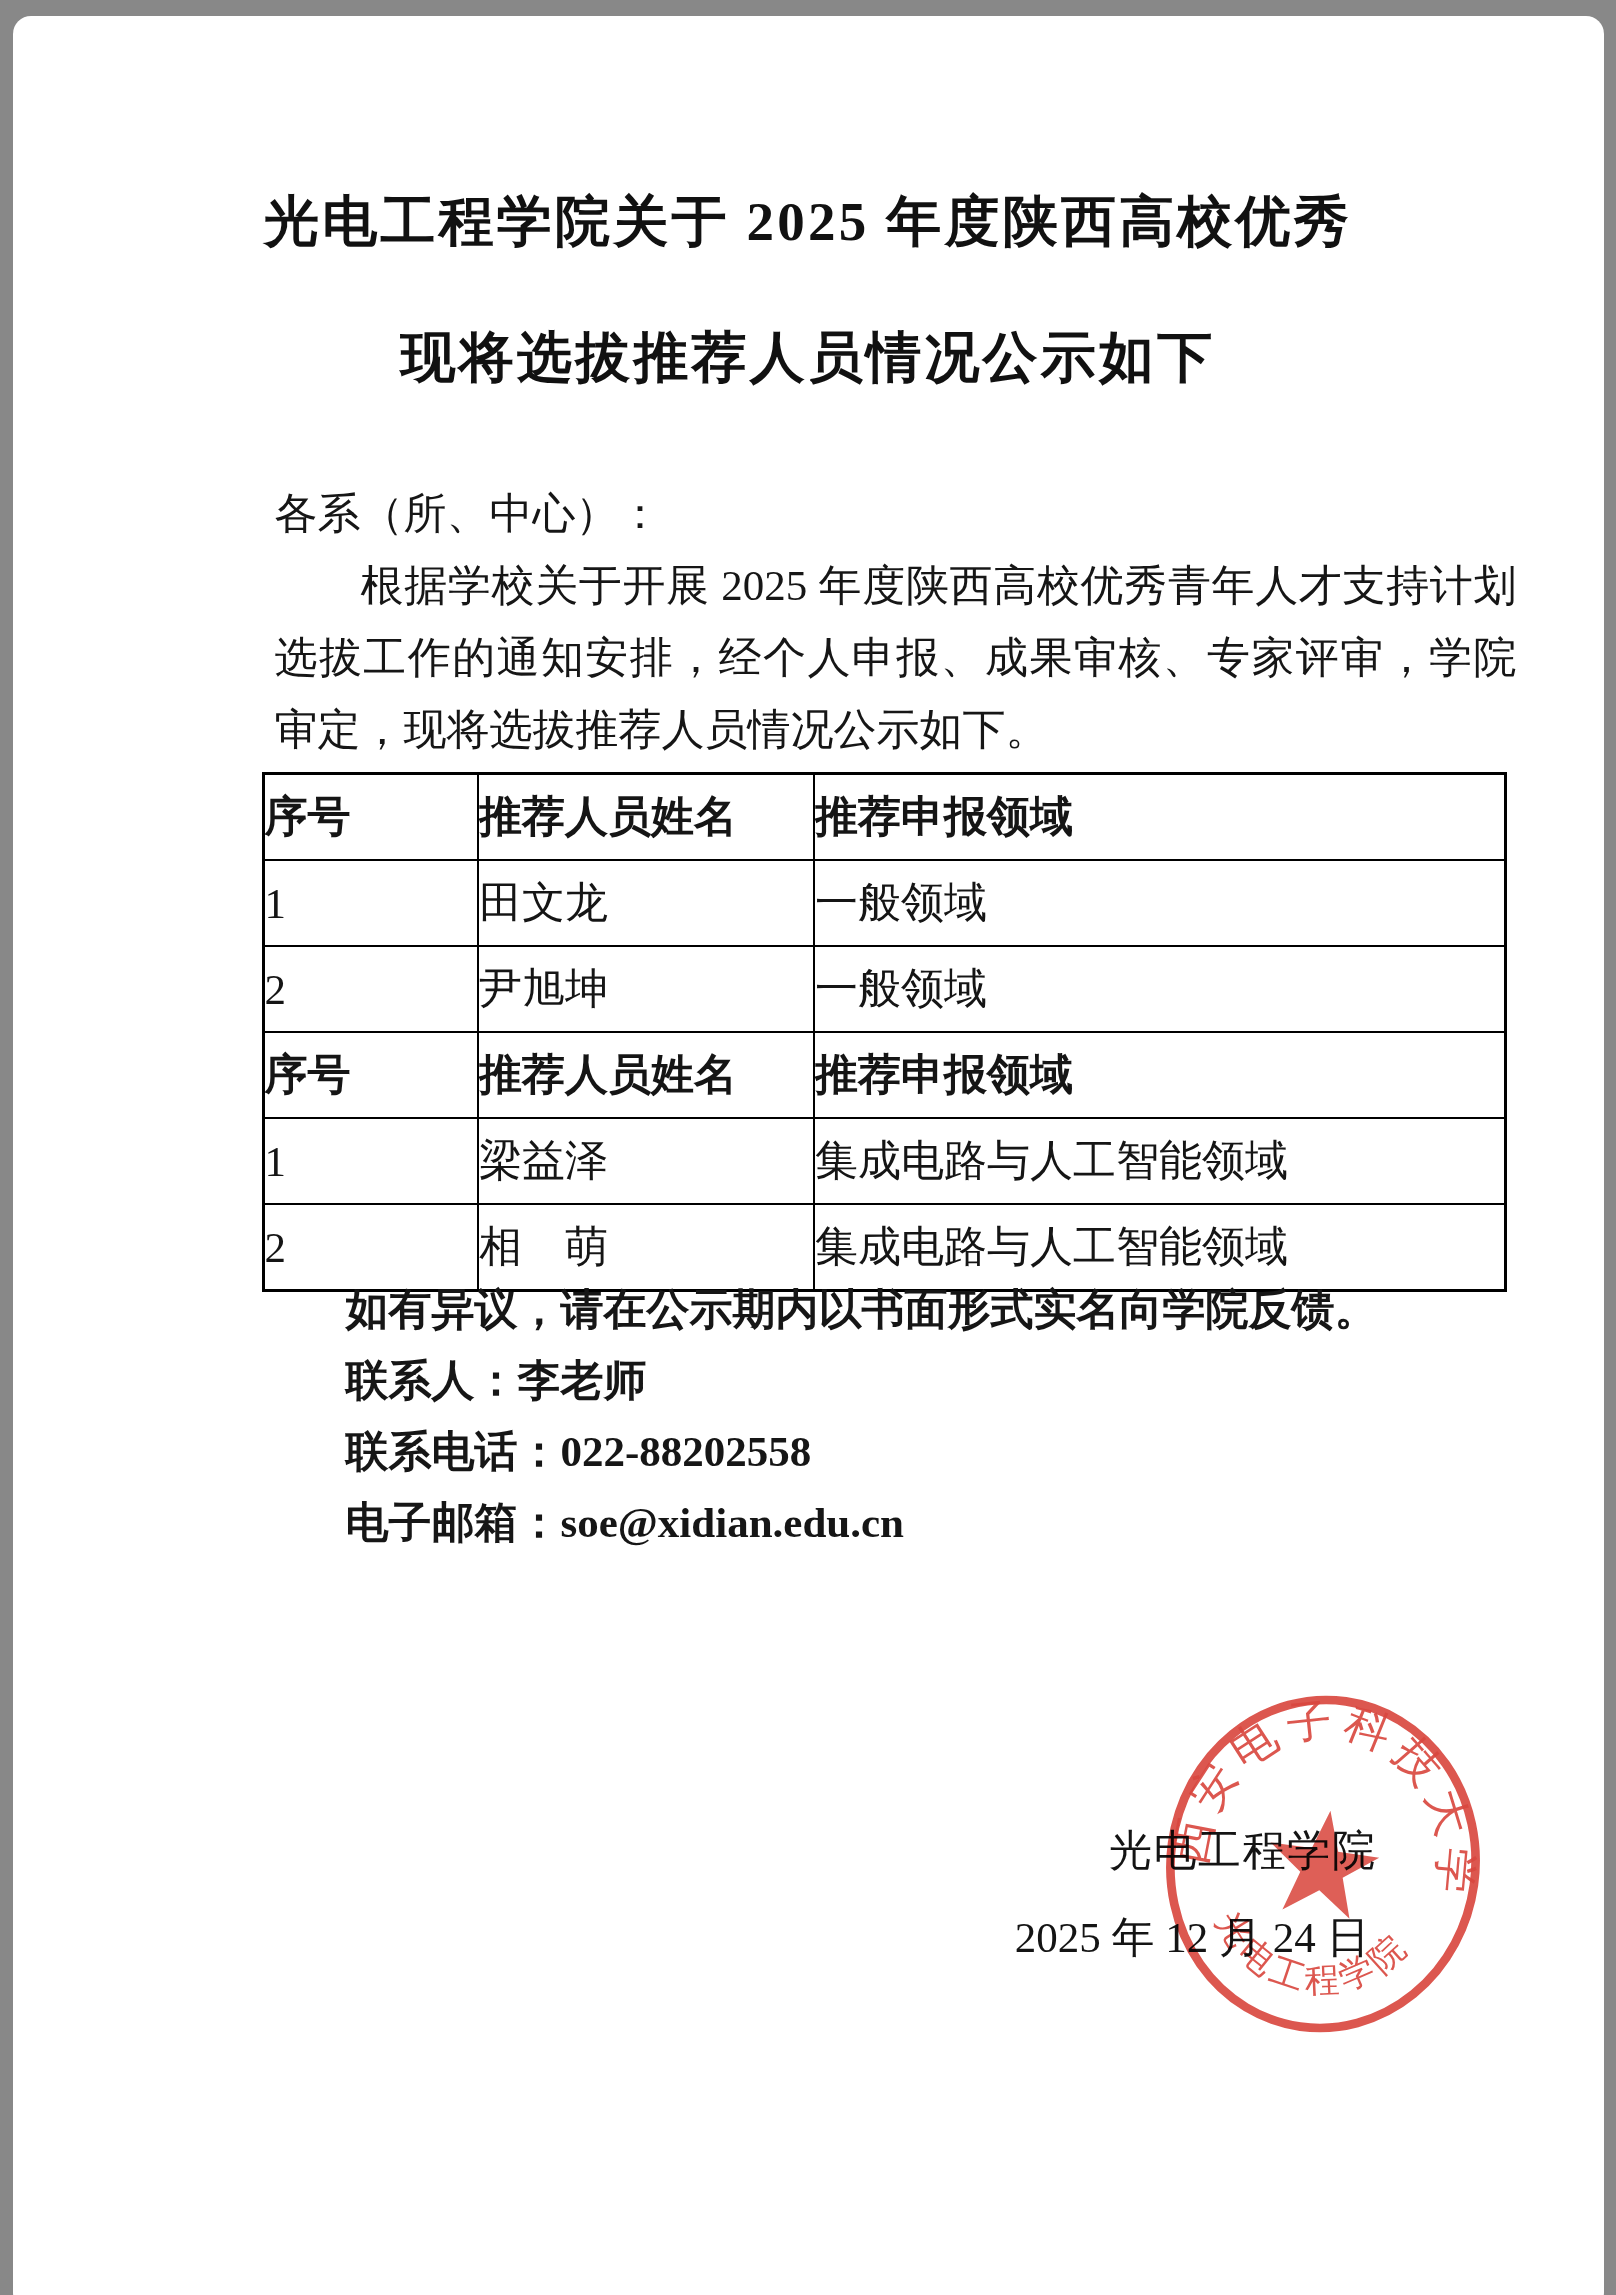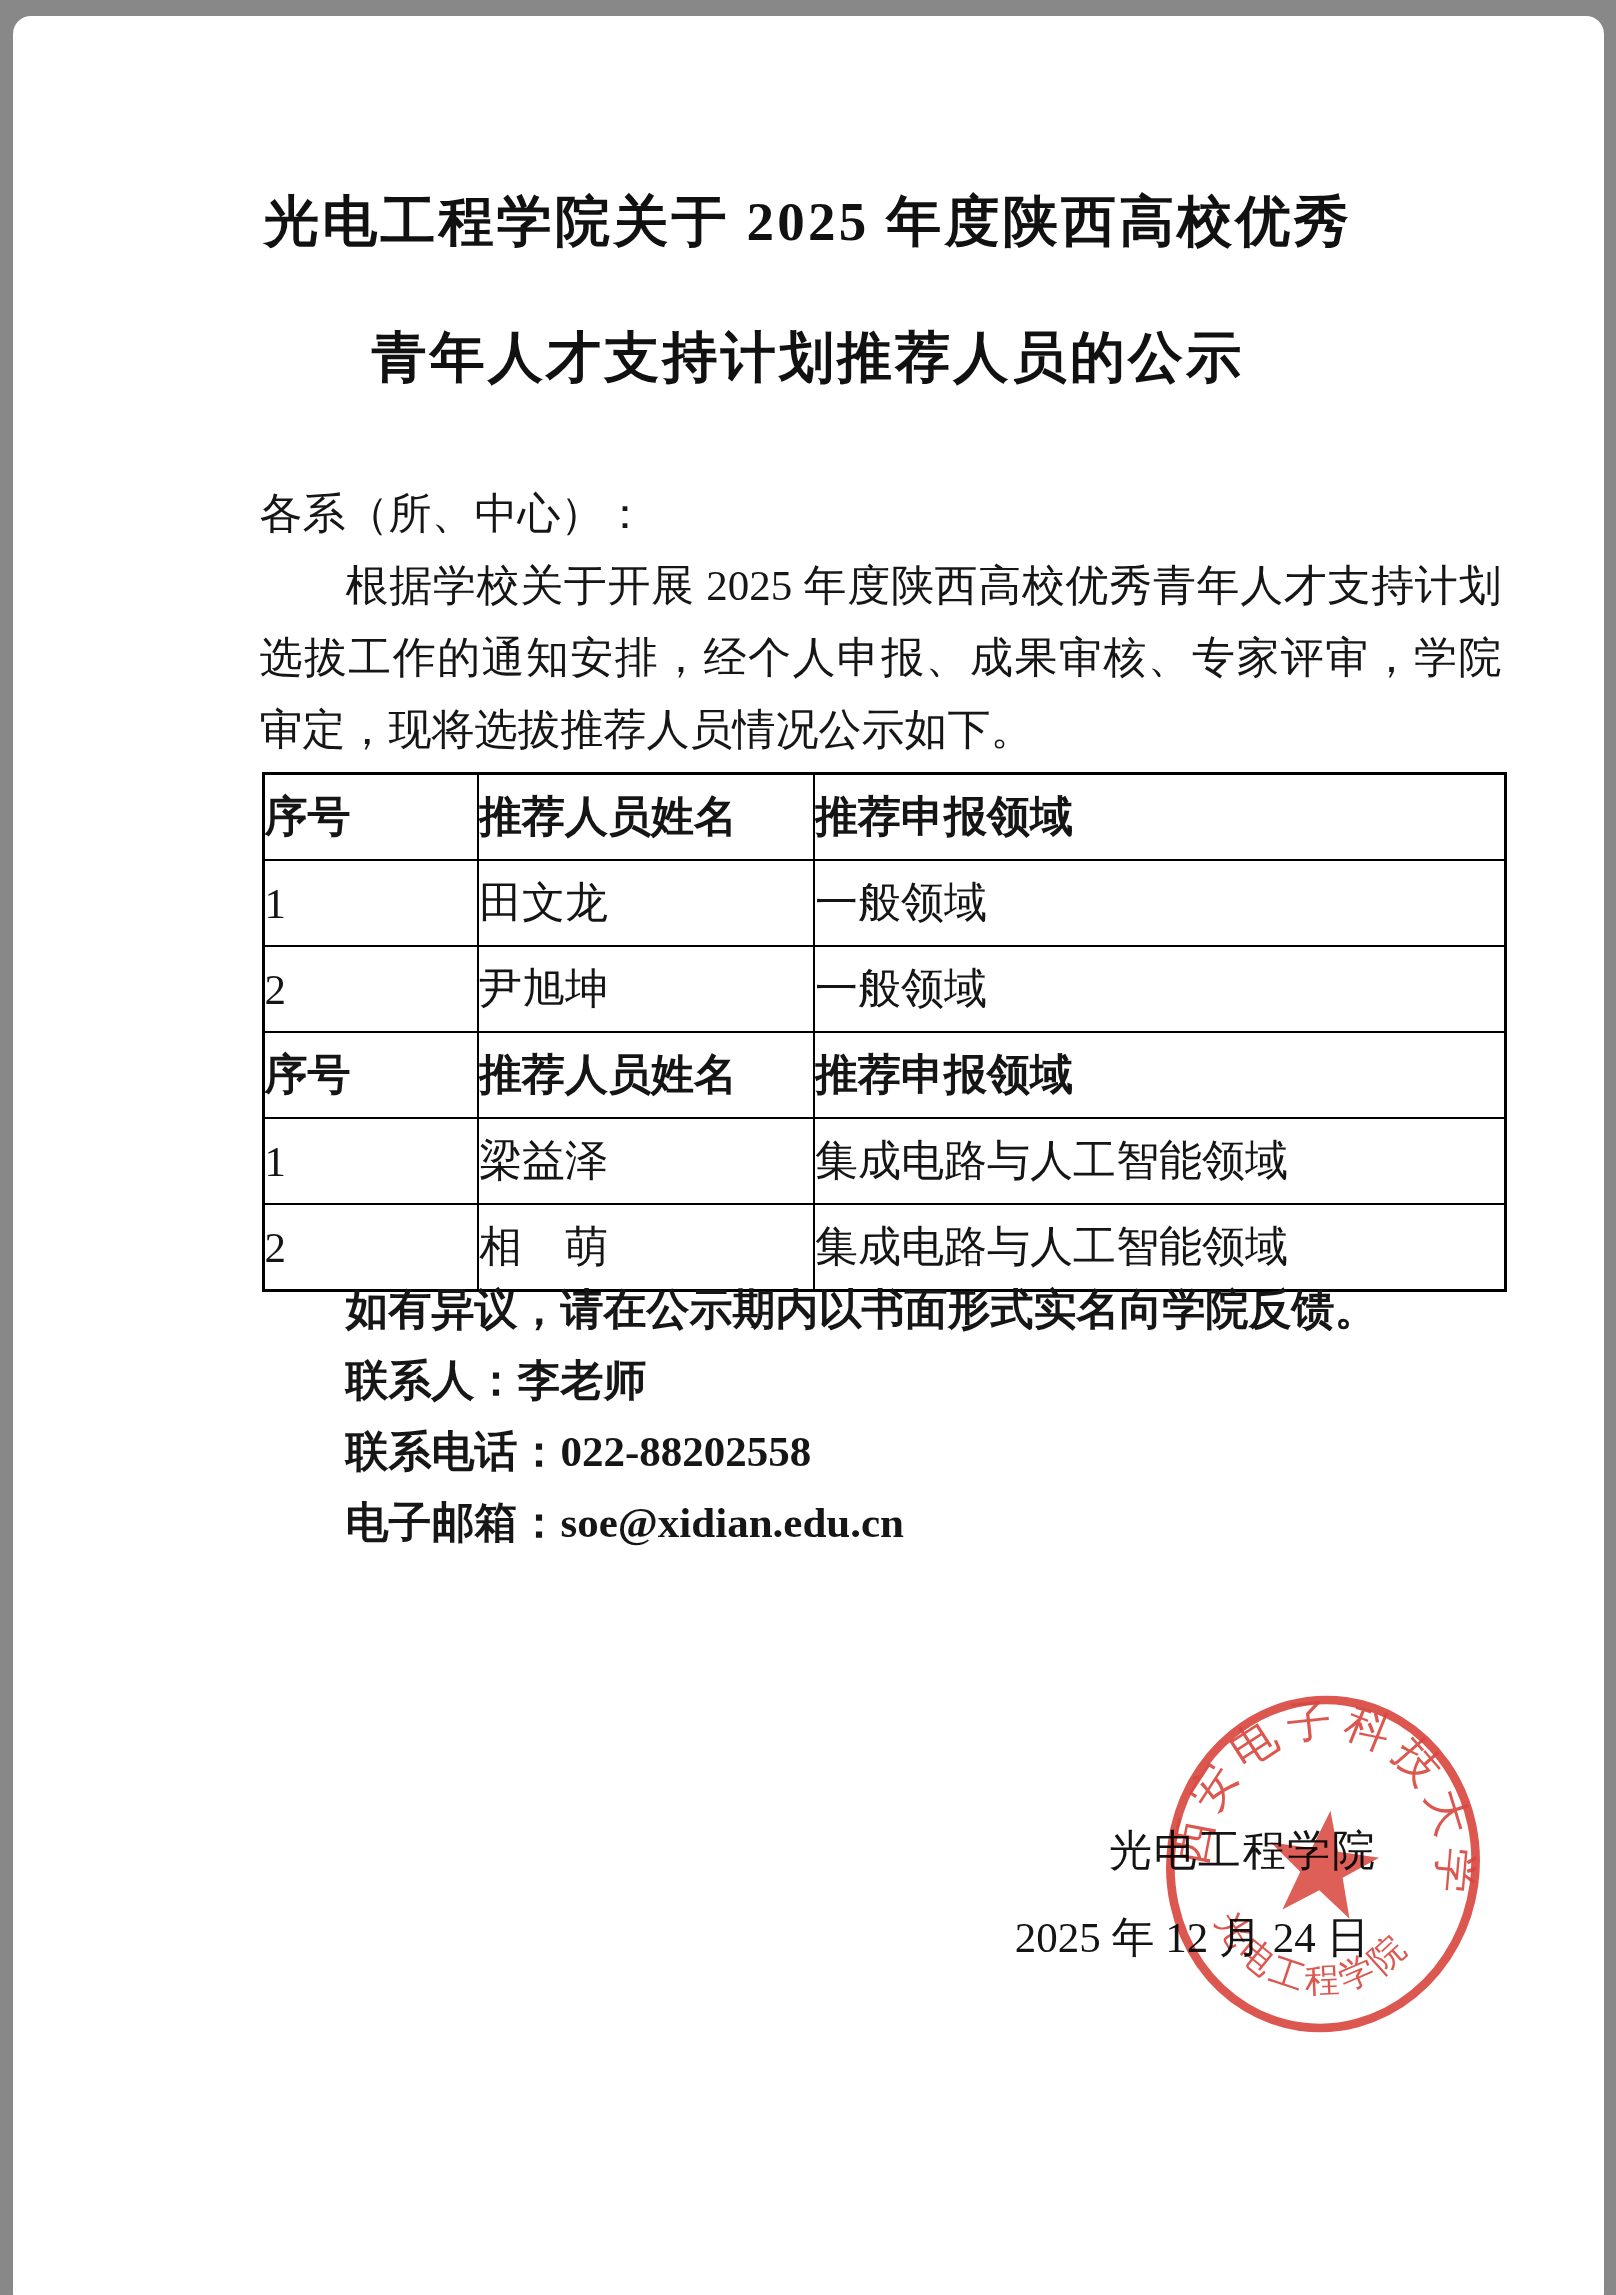--- a/index.html
+++ b/index.html
@@ -16,21 +16,21 @@
   
   .title {
     position:absolute; top:138px; left:0; right:0;
     text-align:center;
     font-size:55px; font-weight:bold;
     letter-spacing:3.2px; line-height:136px;
     color:#111;
   }
   
   .body-block {
-    position:absolute; top:462px; left:247px; width:1242px;
+    position:absolute; top:462px; left:262px; width:1242px;
     font-size:43px; line-height:72px;
     color:#161616;
   }
   .salutation { text-indent:0; }
   .intro { margin:0; text-indent:2em; text-align:justify; }
   
   .rec-table {
     position:absolute; top:756px; left:249px; width:1242px;
     border-collapse:collapse; table-layout:fixed;
     font-size:43px;
@@ -63,21 +63,21 @@
   }
   .seal svg { width:100%; height:100%; }
 </style>
 </head>
 <body>
 
 <div class="page">
 
   <div class="title">
     <div>光电工程学院关于 2025 年度陕西高校优秀</div>
-    <div>青年人才支持计划推荐人员的公示</div>
+    <div>现将选拔推荐人员情况公示如下</div>
   </div>
 
   <div class="body-block">
     <div class="salutation">各系（所、中心）：</div>
     <p class="intro">根据学校关于开展 2025 年度陕西高校优秀青年人才支持计划选拔工作的通知安排，经个人申报、成果审核、专家评审，学院审定，现将选拔推荐人员情况公示如下。</p>
   </div>
 
   <table class="rec-table">
     <colgroup>
       <col style="width:215px">

